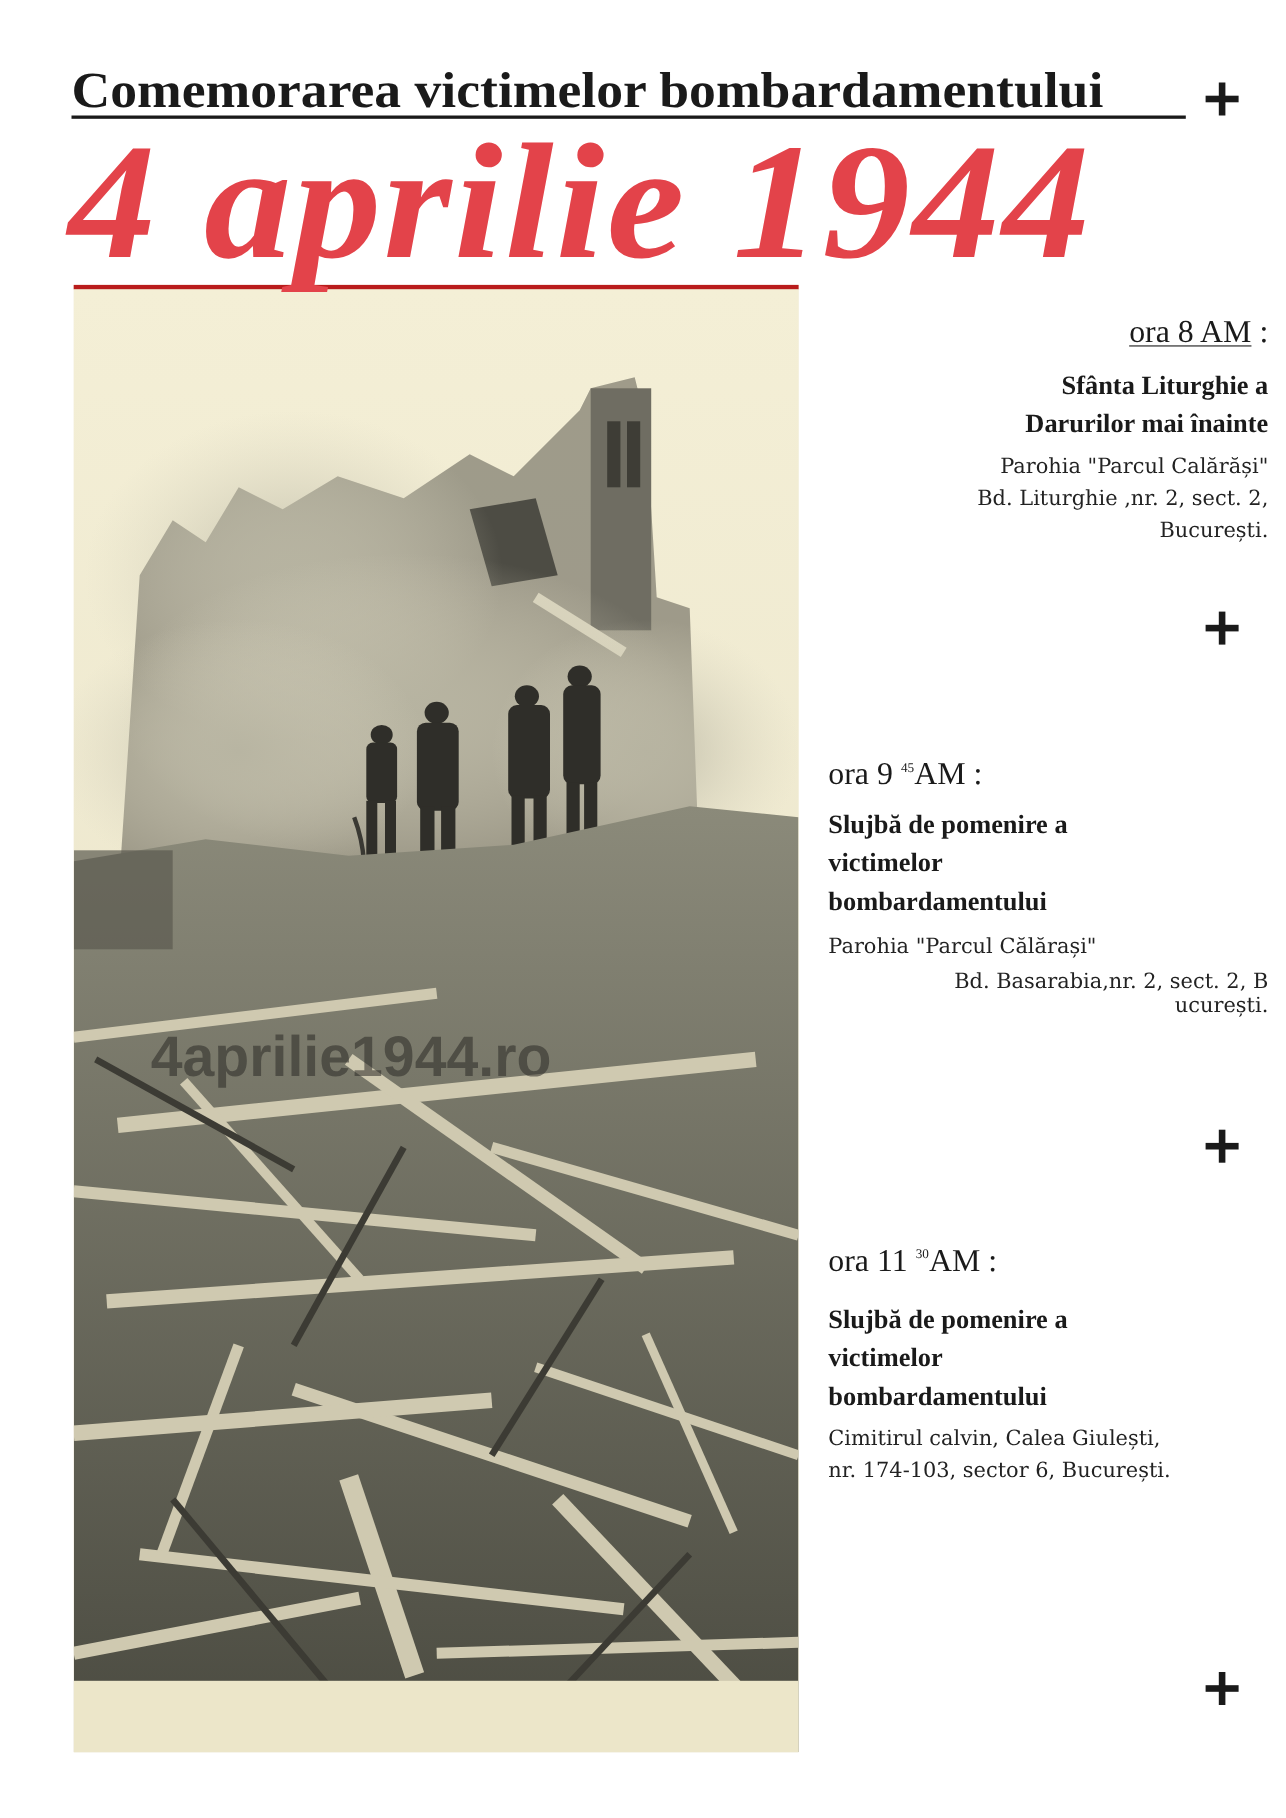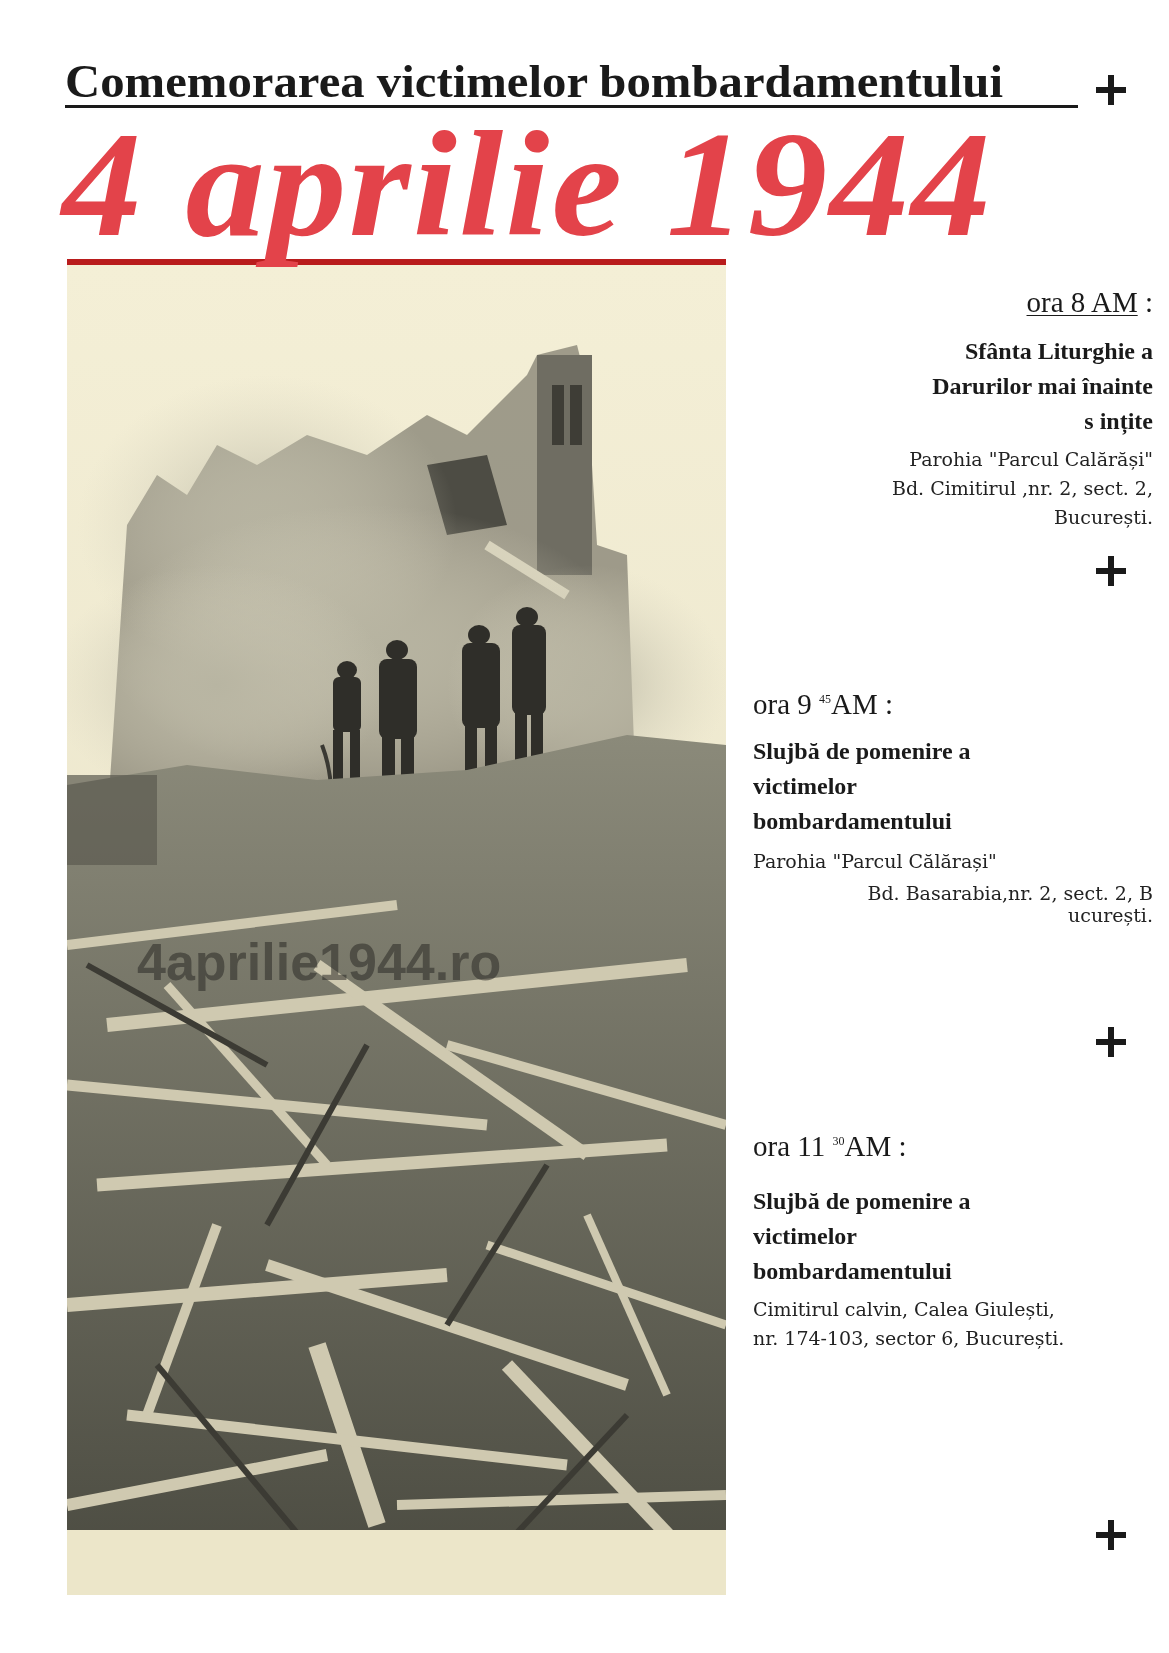--- a/index.html
+++ b/index.html
@@ -25,21 +25,21 @@
   }
 
   .cross { width: 30px; height: 30px; z-index: 4; }
   .cross::before, .cross::after { content: ""; position: absolute; background: #1a1a1a; }
   .cross::before { left: 12px; top: 0; width: 6px; height: 30px; }
   .cross::after { left: 0; top: 12px; width: 30px; height: 6px; }
 
   .photo {
     left: 67px; top: 259px; width: 659px; height: 1330px;
     background: #efe9cf; overflow: hidden; z-index: 1;
-    border-top: 6px solid #b91c1c;
+    border-top: 4px solid #b91c1c;
   }
   .photo svg { display: block; }
 
   .event { left: 753px; width: 400px; font-family: "Liberation Serif", serif; color: #1a1a1a; }
   .ev-time { font-size: 29px; line-height: 36px; white-space: nowrap; }
   .ev-time .u { text-decoration: underline; text-decoration-thickness: 1px; text-underline-offset: 3px; }
   .ev-time sup { font-size: 12px; vertical-align: 0; position: relative; top: -11px; }
   .ev-title { font-weight: bold; font-size: 24px; line-height: 35px; margin-top: 14px; }
   .ev-body { font-family: "DejaVu Serif", serif; font-size: 19px; line-height: 29px; margin-top: 6px; color: #222; }
   .ev-body .tight { line-height: 22px; display: block; text-align: right; }
@@ -136,25 +136,24 @@
 
     <text x="70" y="715" font-family="Liberation Sans, sans-serif" font-weight="bold" font-size="52" fill="#2c2b27" opacity="0.55">4aprilie1944.ro</text>
   </svg>
 </div>
 
 <div class="abs event" style="top:284px;text-align:right;">
   <div class="ev-time"><span class="u">ora 8 AM</span><span> :</span></div>
   <div class="ev-title">
     <div>Sfânta Liturghie a</div>
     <div>Darurilor mai înainte</div>
-    <div>s ințite</div>
   </div>
   <div class="ev-body">
     <div>Parohia "Parcul Calărăși"</div>
-    <div>Bd. Cimitirul ,nr. 2, sect. 2,</div>
+    <div>Bd. Liturghie ,nr. 2, sect. 2,</div>
     <div>București.</div>
   </div>
 </div>
 <div class="abs cross" style="left:1096px; top:556px;"></div>
 
 <div class="abs event" style="top:686px;">
   <div class="ev-time"><span>ora 9 </span><sup>45</sup><span>AM :</span></div>
   <div class="ev-title" style="margin-top:6px;">
     <div>Slujbă de pomenire a</div>
     <div>victimelor</div>

